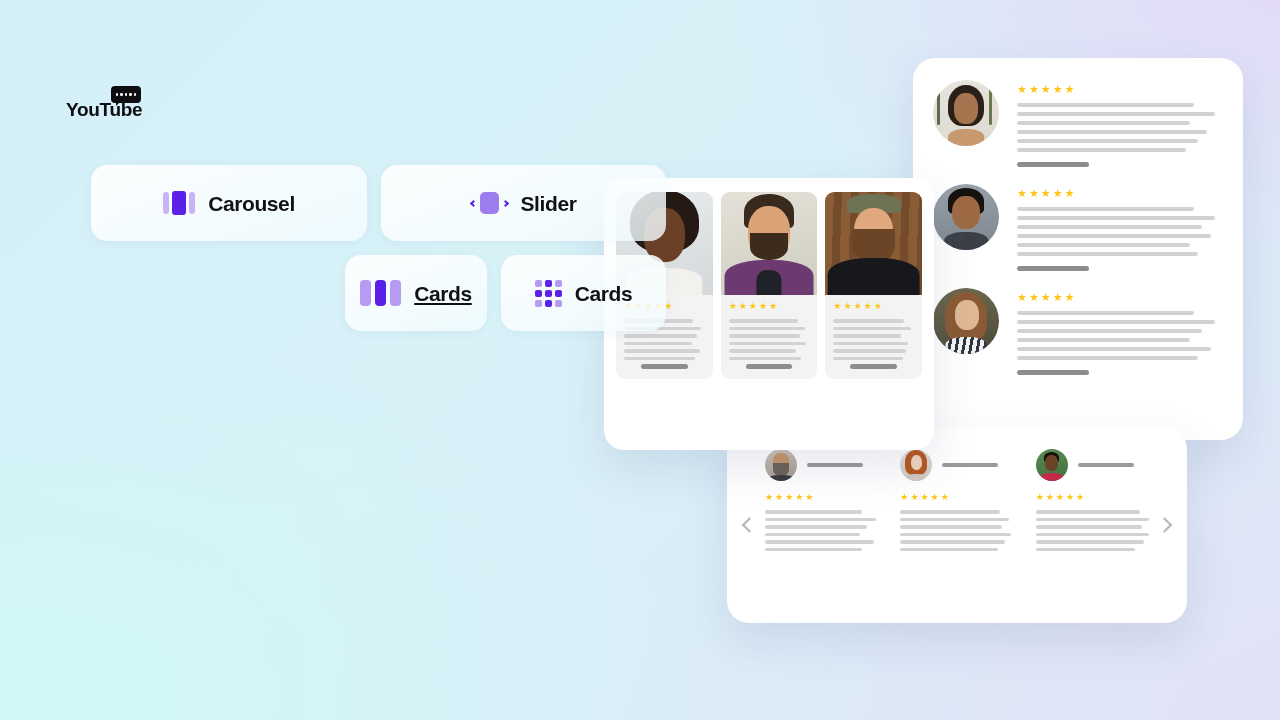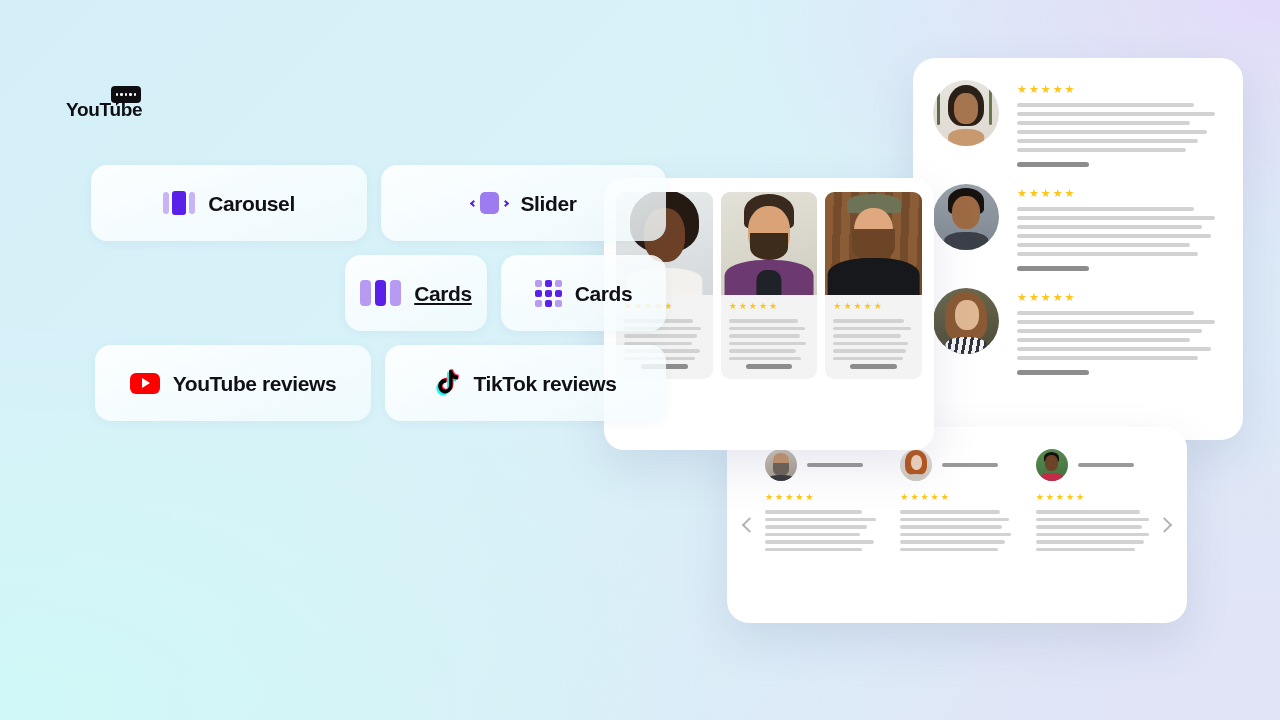--- a/index.html
+++ b/index.html
@@ -321,36 +321,20 @@
             <span class="d"></span>
           <span></span>
             <span class="d"></span>
             <span></span>
         </span>
         <span class="chip-label">Cards</span>
       </div>
     </div>
 
     
-    <div class="chip-row">
-      <div class="chip youtube">
-        <span class="ic ic-yt"></span>
-        <span class="chip-label">YouTube reviews</span>
-      </div>
-      <div class="chip tiktok">
-        <span class="ic">
-          <svg class="ic-tt" viewBox="0 0 32 36">
-            <path d="M22.5 1.5c.7 4 3.1 6.6 7 6.9v4.7c-2.3.2-4.3-.5-6.6-1.9v8.5c0 10.8-11.8 14.2-16.5 6.4-3-5-1.1-13.8 8.7-14.2v5c-.7.1-1.5.3-2.3.5-2.2.8-3.5 2.2-3.1 4.7.7 4.7 9.4 6.1 8.7-3.1V1.5h4.1z" fill="#25F4EE" transform="translate(-2.4,2.4)"></path>
-            <path d="M22.5 1.5c.7 4 3.1 6.6 7 6.9v4.7c-2.3.2-4.3-.5-6.6-1.9v8.5c0 10.8-11.8 14.2-16.5 6.4-3-5-1.1-13.8 8.7-14.2v5c-.7.1-1.5.3-2.3.5-2.2.8-3.5 2.2-3.1 4.7.7 4.7 9.4 6.1 8.7-3.1V1.5h4.1z" fill="#FE2C55" transform="translate(1.2,-1.2)"></path>
-            <path d="M22.5 1.5c.7 4 3.1 6.6 7 6.9v4.7c-2.3.2-4.3-.5-6.6-1.9v8.5c0 10.8-11.8 14.2-16.5 6.4-3-5-1.1-13.8 8.7-14.2v5c-.7.1-1.5.3-2.3.5-2.2.8-3.5 2.2-3.1 4.7.7 4.7 9.4 6.1 8.7-3.1V1.5h4.1z" fill="#000000"></path>
-          </svg>
-        </span>
-        <span class="chip-label">TikTok reviews</span>
-      </div>
-    </div>
   </div>
 
   <div class="panel" id="panel-list">
 
     <div class="lrow">
       <div class="av">
         <div class="ph">
           <div class="bg" style="background:linear-gradient(170deg,#e7e4de 0%,#ded9d0 100%)"></div>
           <div class="hair" style="left:22%;top:8%;width:56%;height:62%;background:#2a2018;border-radius:48% 48% 38% 38%"></div>
           <div class="face" style="left:32%;top:20%;width:36%;height:46%;background:#a5754f"></div>

